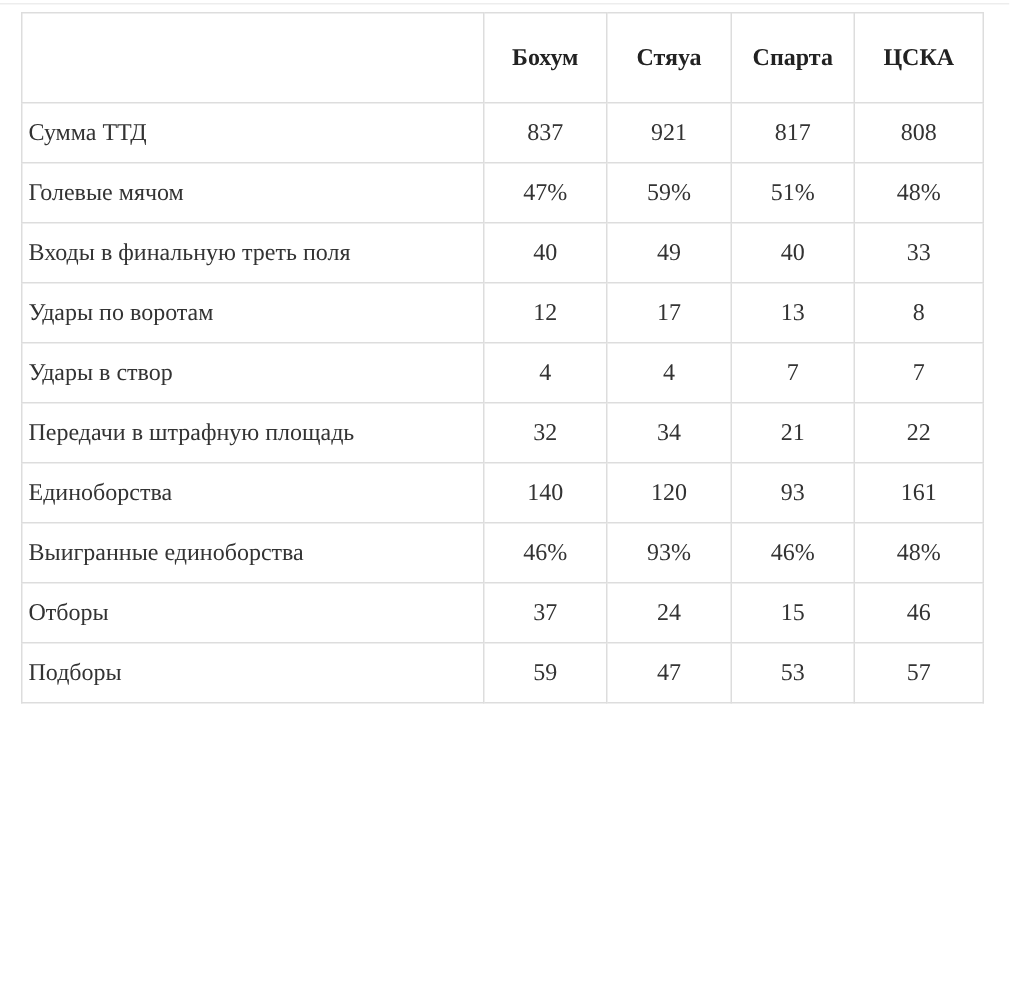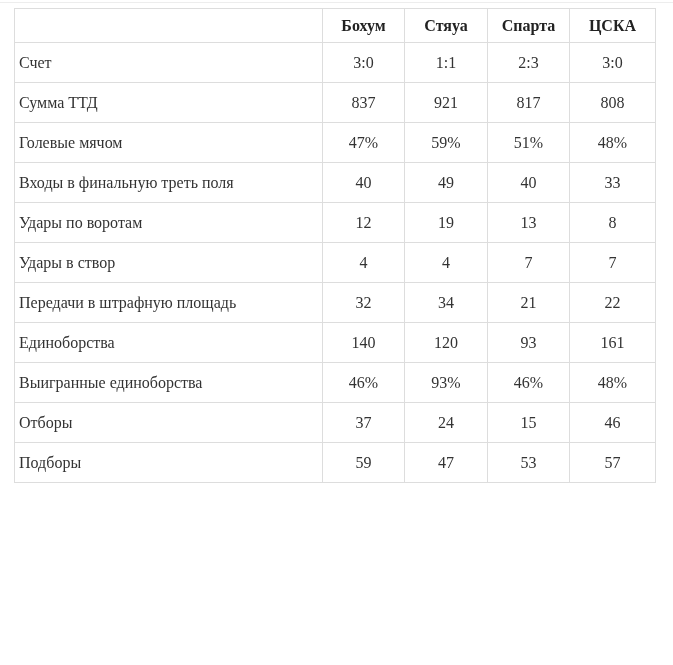--- a/index.html
+++ b/index.html
@@ -34,21 +34,21 @@
     font-size: 16px;
     line-height: 19px;
     vertical-align: middle;
     background: #ffffff;
     overflow: hidden;
     white-space: nowrap;
   }
   table.stats th {
     font-weight: bold;
     text-align: center;
-    padding: 7px 4px;
+    padding: 20px 4px;
     color: #222222;
   }
   table.stats td {
     padding: 10px 4px;
   }
   td.label-cell {
     text-align: left;
     padding-left: 13px;
     padding-right: 8px;
   }
@@ -79,27 +79,20 @@
       <tr>
         <th class="label-cell"></th>
         <th>Бохум</th>
         <th>Стяуа</th>
         <th>Спарта</th>
         <th>ЦСКА</th>
       </tr>
     </thead>
     <tbody>
       <tr>
-        <td class="label-cell">Счет</td>
-        <td class="value-cell">3:0</td>
-        <td class="value-cell">1:1</td>
-        <td class="value-cell">2:3</td>
-        <td class="value-cell">3:0</td>
-      </tr>
-      <tr>
         <td class="label-cell">Сумма ТТД</td>
         <td class="value-cell">837</td>
         <td class="value-cell">921</td>
         <td class="value-cell">817</td>
         <td class="value-cell">808</td>
       </tr>
       <tr>
         <td class="label-cell">Голевые мячом</td>
         <td class="value-cell">47%</td>
         <td class="value-cell">59%</td>
@@ -109,21 +102,21 @@
       <tr>
         <td class="label-cell">Входы в финальную треть поля</td>
         <td class="value-cell">40</td>
         <td class="value-cell">49</td>
         <td class="value-cell">40</td>
         <td class="value-cell">33</td>
       </tr>
       <tr>
         <td class="label-cell">Удары по воротам</td>
         <td class="value-cell">12</td>
-        <td class="value-cell">19</td>
+        <td class="value-cell">17</td>
         <td class="value-cell">13</td>
         <td class="value-cell">8</td>
       </tr>
       <tr>
         <td class="label-cell">Удары в створ</td>
         <td class="value-cell">4</td>
         <td class="value-cell">4</td>
         <td class="value-cell">7</td>
         <td class="value-cell">7</td>
       </tr>

